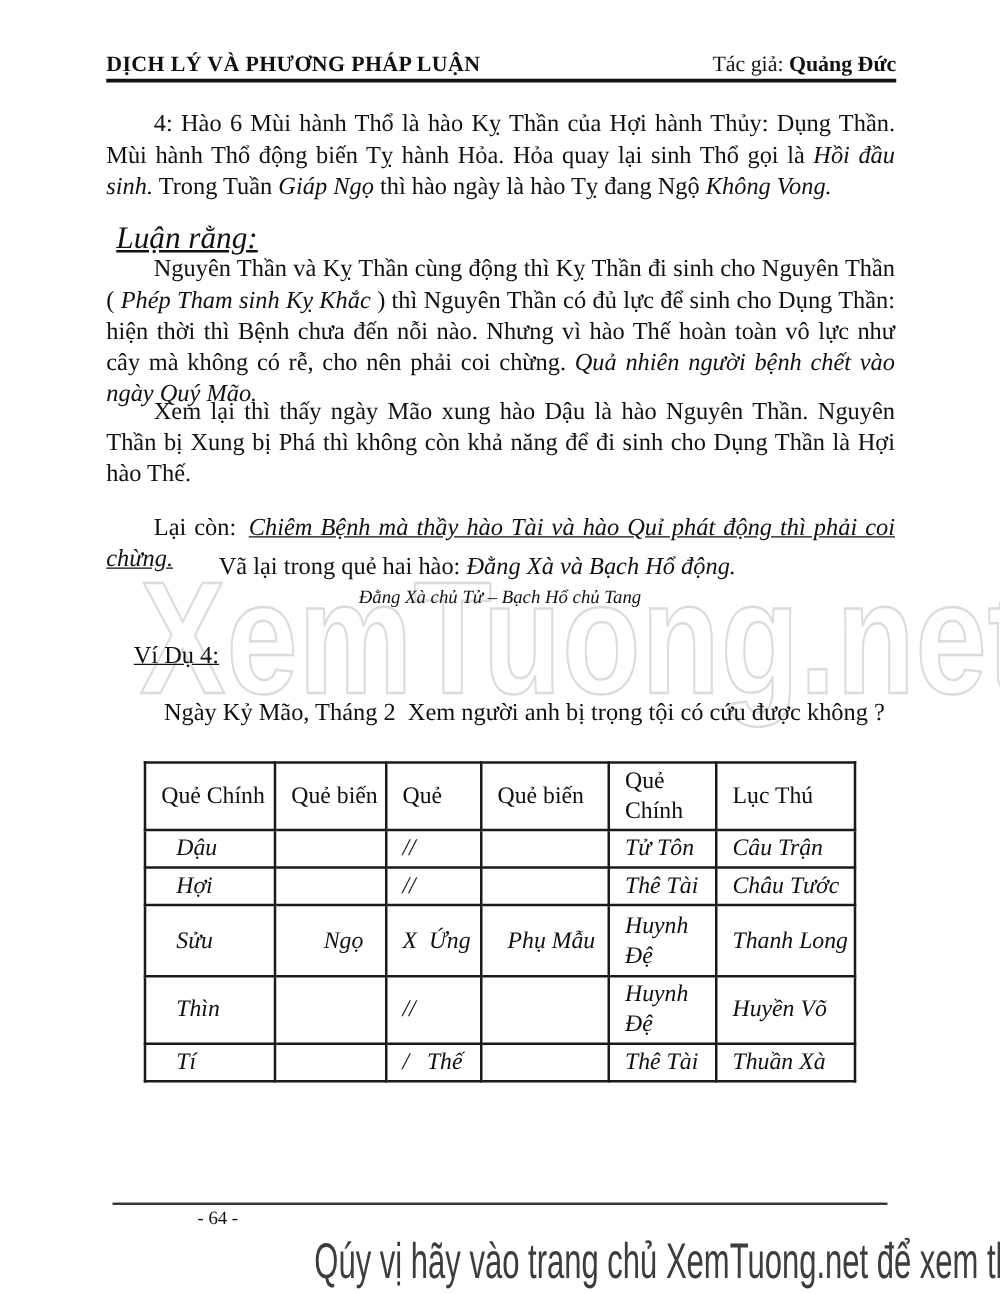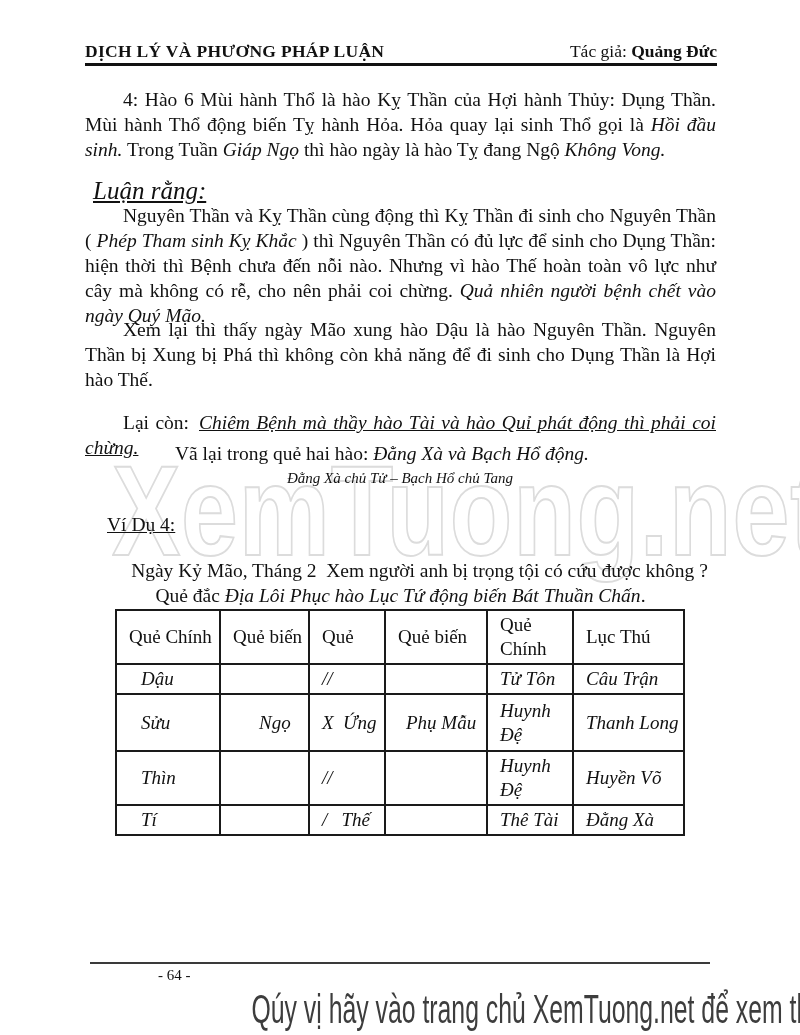--- a/index.html
+++ b/index.html
@@ -110,21 +110,20 @@
 <div class="layer para p4 indent"><span>Lại còn:</span><span class="it u emph">Chiêm Bệnh mà thầy hào Tài và hào Quỉ phát động thì phải coi chừng.</span></div>
 
 <div class="layer para p5"><span>Vã lại trong quẻ hai hào: </span><span class="it">Đằng Xà và Bạch Hổ động.</span></div>
 
 <div class="layer p6 it">Đằng Xà chủ Tử – Bạch Hổ chủ Tang</div>
 
 <div class="layer vidu u">Ví Dụ 4:</div>
 
 <div class="layer para p7 nojust">
     <span class="line indent pre">Ngày Kỷ Mão, Tháng 2  Xem người anh bị trọng tội có cứu được không ?</span>
-    <span class="line"><span>Quẻ đắc </span><span class="it">Địa Lôi Phục hào Lục Tứ động biến Bát Thuần Chấn</span><span>.</span></span>
   </div>
 
 <table class="qtable">
   <colgroup>
     <col style="width:104px">
       <col style="width:89px">
       <col style="width:76px">
       <col style="width:102px">
       <col style="width:86px">
       <col style="width:111px">
@@ -139,20 +138,28 @@
     <th>Lục Thú</th>
   </tr>
   <tr class="rh">
     <td class="c0">Dậu</td>
     <td class="c1"></td>
     <td class="c2">//</td>
     <td class="c3"></td>
     <td class="c4">Tử Tôn</td>
     <td class="c5">Câu Trận</td>
   </tr>
+  <tr class="rh">
+    <td class="c0">Hợi</td>
+    <td class="c1"></td>
+    <td class="c2">//</td>
+    <td class="c3"></td>
+    <td class="c4">Thê Tài</td>
+    <td class="c5">Châu Tước</td>
+  </tr>
   <tr class="rtall">
     <td class="c0">Sửu</td>
     <td class="c1">Ngọ</td>
     <td class="c2">X  Ứng</td>
     <td class="c3">Phụ Mẫu</td>
     <td class="c4">Huynh Đệ</td>
     <td class="c5">Thanh Long</td>
   </tr>
   <tr class="rh">
     <td class="c0">Thìn</td>
@@ -161,20 +168,20 @@
     <td class="c3"></td>
     <td class="c4">Huynh Đệ</td>
     <td class="c5">Huyền Võ</td>
   </tr>
   <tr class="rh">
     <td class="c0">Tí</td>
     <td class="c1"></td>
     <td class="c2">/   Thế</td>
     <td class="c3"></td>
     <td class="c4">Thê Tài</td>
-    <td class="c5">Đằng Xà</td>
+    <td class="c5">Thuần Xà</td>
   </tr>
 </tbody>
   </table>
 
 <div class="layer ftr-rule"></div>
 <div class="layer pagenum">- 64 -</div>
 <div class="layer promo"><span>Qúy vị hãy vào trang chủ XemTuong.net để xem thêm nhiều mục hay khác</span></div>
 
 </body></html>

